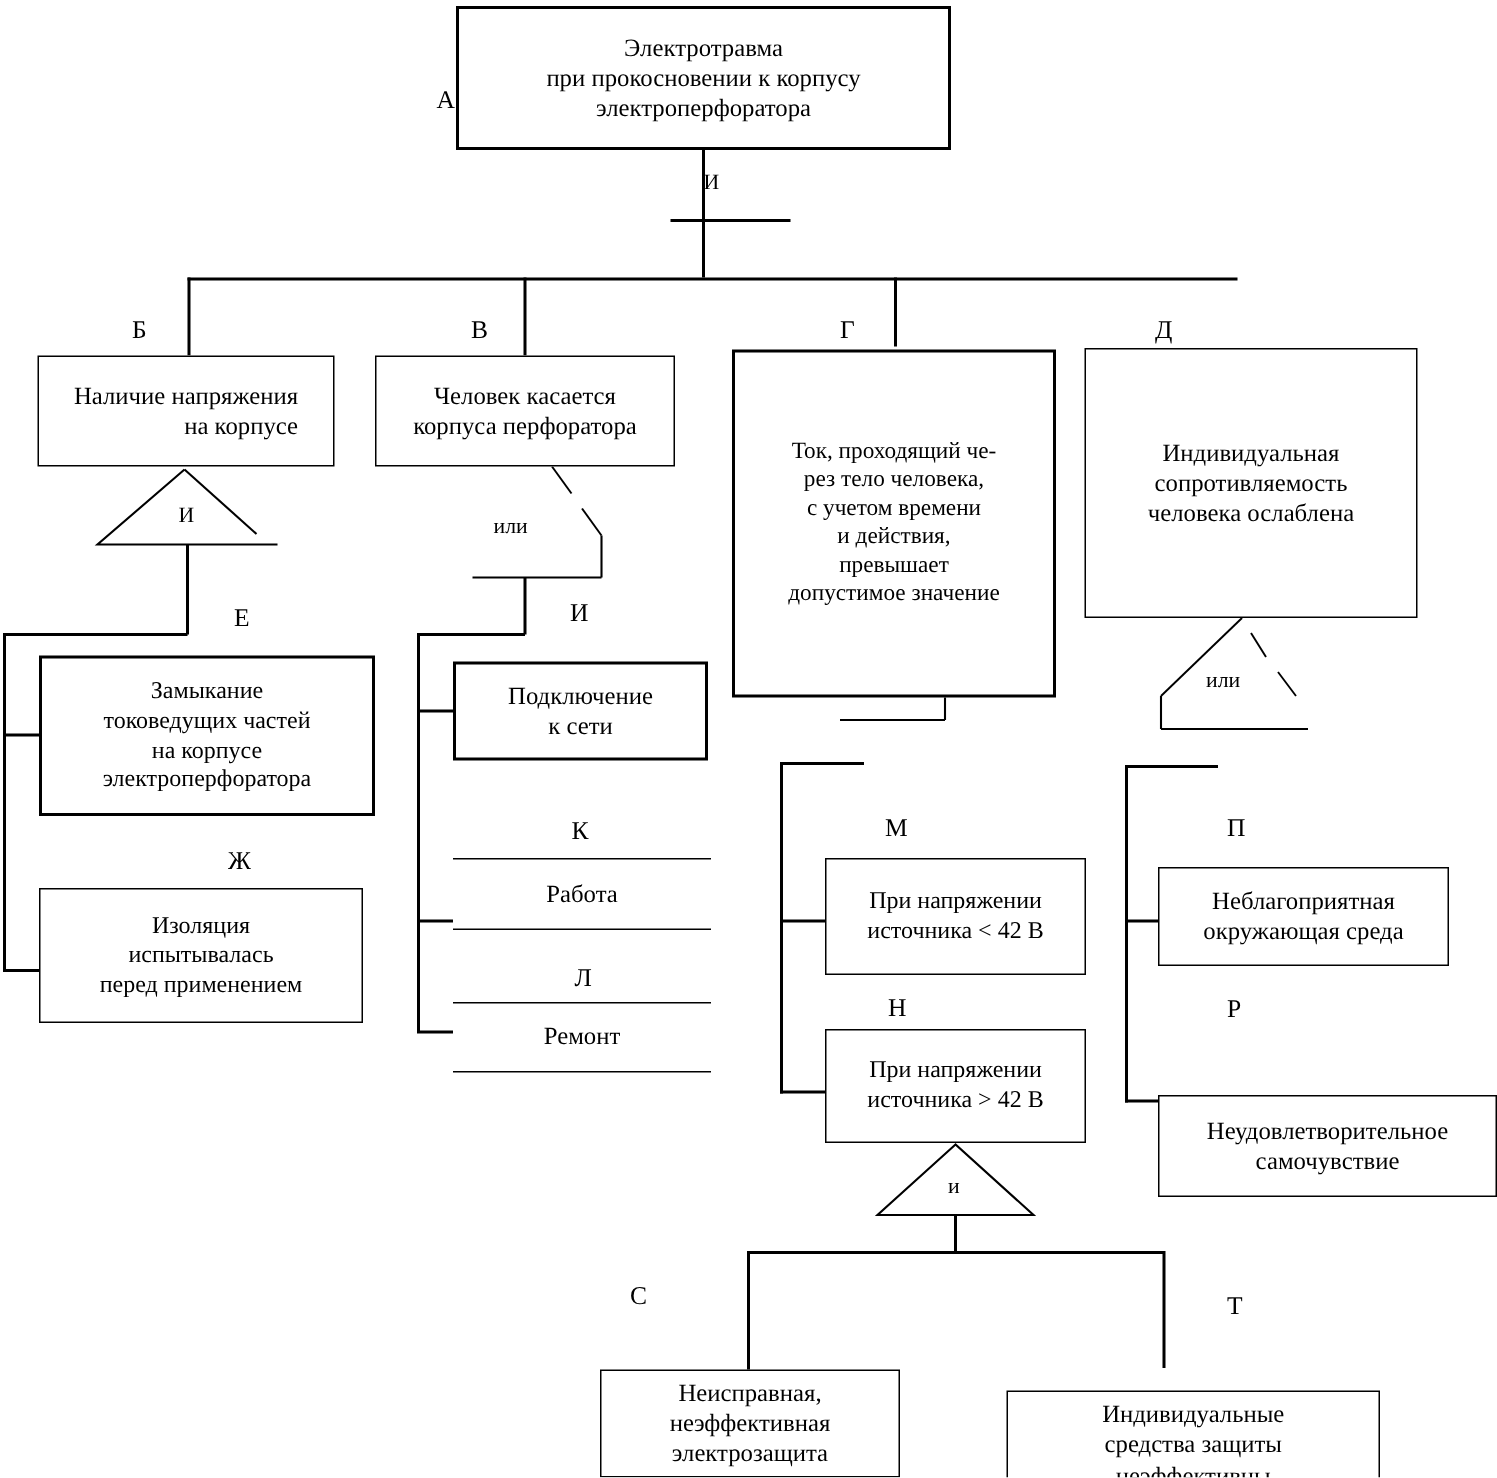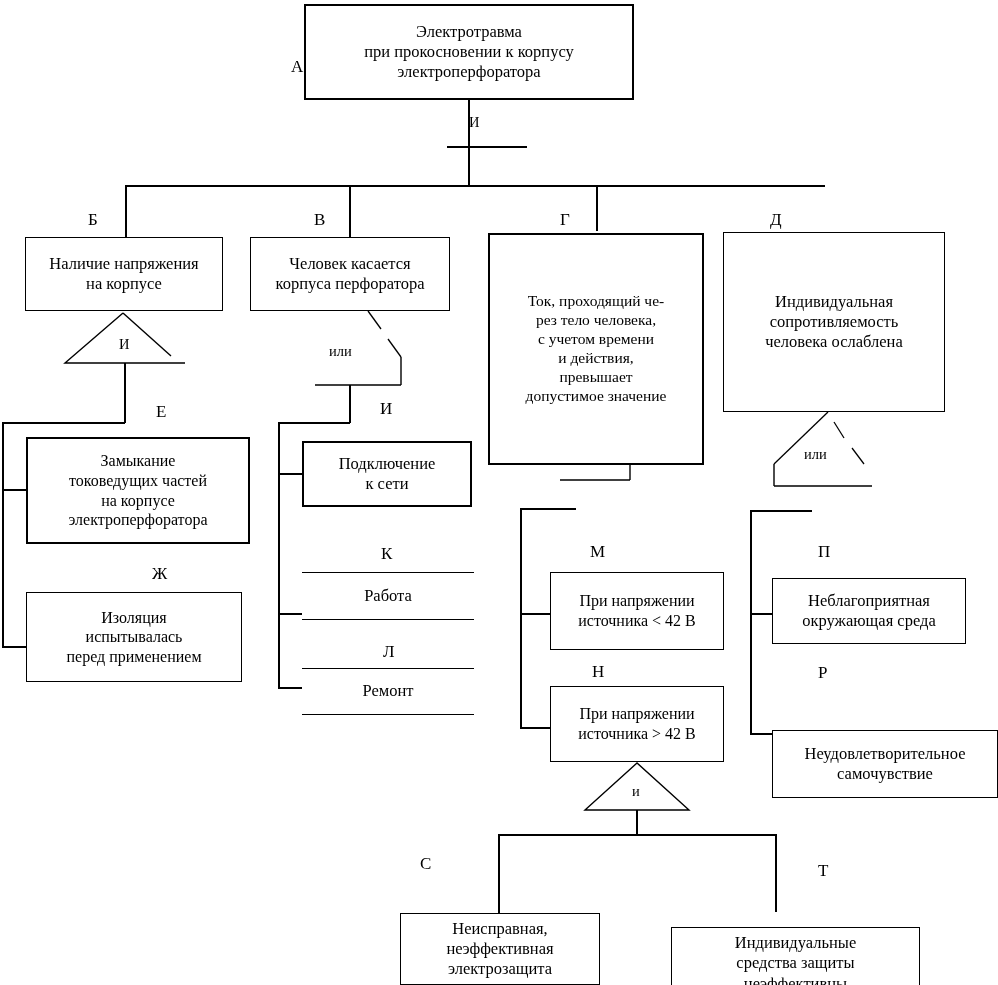--- a/index.html
+++ b/index.html
@@ -99,21 +99,21 @@
   <div class="ln v" style="left:468px; top:100px; height:85px;"></div>
 
   <div class="ln h" style="left:125px; top:185px; width:700px;"></div>
   <div class="ln v" style="left:125px; top:185px; height:52px;"></div>
   <div class="ln v" style="left:349px; top:185px; height:52px;"></div>
   <div class="ln v" style="left:596px; top:185px; height:46px;"></div>
 
   <div class="tag" style="left:88px; top:211px;">
     <span>Б</span>
   </div>
-  <div class="node" style="left:25px; top:237px; width:198px; height:74px;">
+  <div class="node" style="left:25px; top:237px; width:198px; height:74px;text-align:right;">
     <span class="txt">Наличие напряжения
 на корпусе</span>
   </div>
 
   <div class="tag" style="left:314px; top:211px;">
     <span>В</span>
   </div>
   <div class="node" style="left:250px; top:237px; width:200px; height:74px;">
     <span class="txt">Человек касается
 корпуса перфоратора</span>

